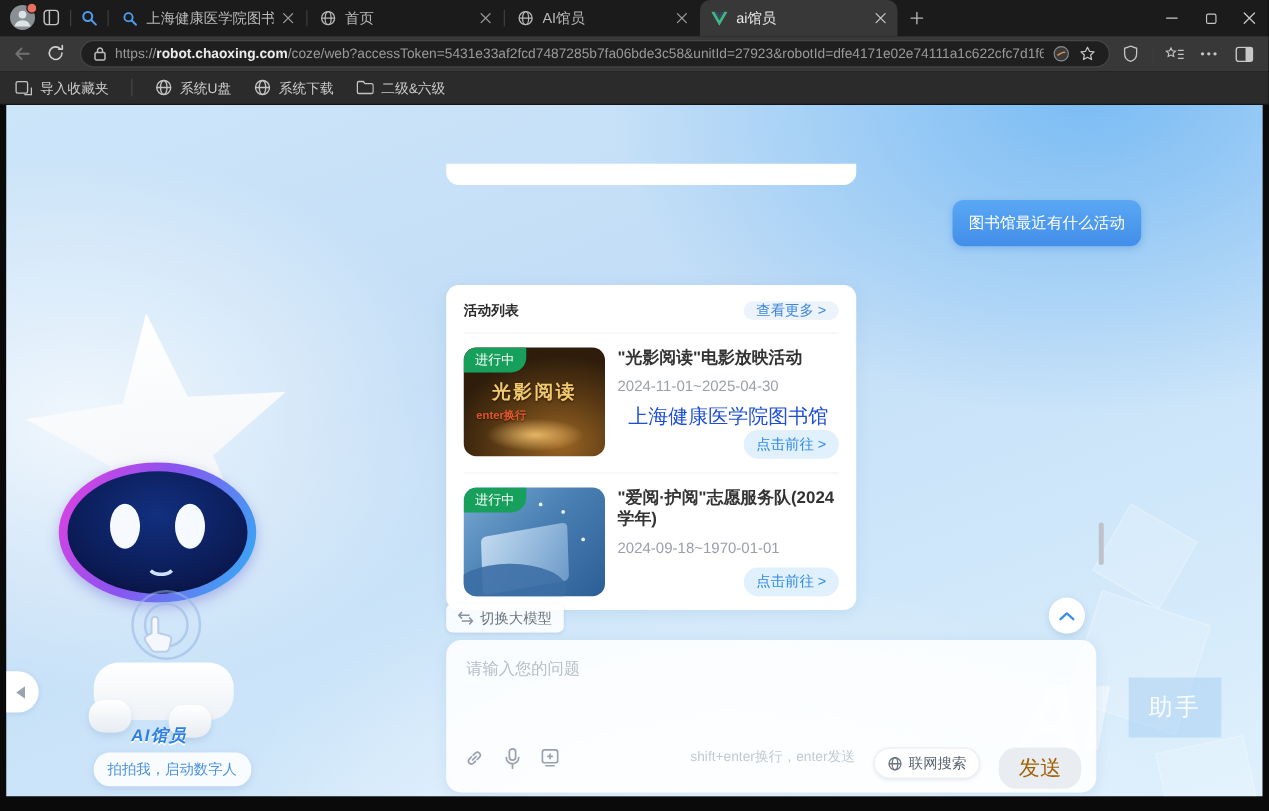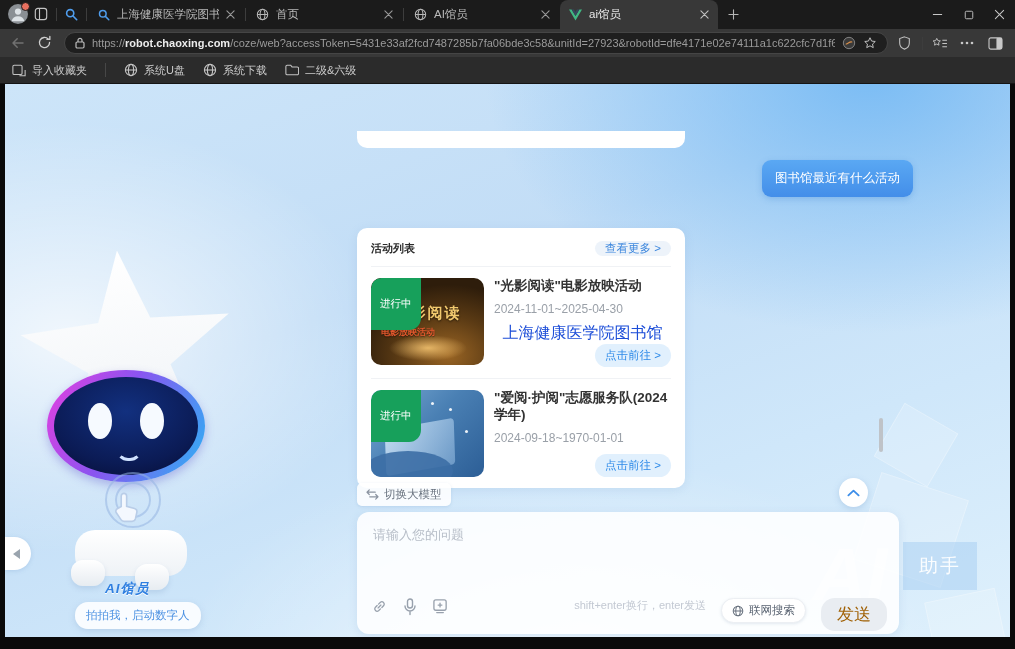--- a/index.html
+++ b/index.html
@@ -51,31 +51,31 @@
   .item{display:flex;padding:11px 14px;gap:10px;}
   .thumb{position:relative;width:113px;height:87px;border-radius:10px;flex:none;overflow:hidden;}
   .thumb.movie{background:radial-gradient(90px 70px at 68% 88%, #9a6524, #5a3a14 55%, #2e1d0b 100%);}
   .thumb.movie .t1{position:absolute;left:0;right:0;top:26px;text-align:center;color:#f2c96e;font-size:15px;font-weight:700;letter-spacing:2px;text-shadow:0 1px 2px rgba(0,0,0,.6);}
   .thumb.movie .t2{position:absolute;left:10px;top:48px;color:#e2572d;font-size:9px;font-weight:700;text-shadow:0 1px 1px rgba(0,0,0,.5);}
   .thumb.movie .glow{position:absolute;left:18px;bottom:4px;width:78px;height:26px;background:radial-gradient(closest-side,rgba(255,206,120,.8),rgba(255,206,120,0));}
   .thumb.book{background:linear-gradient(135deg,#7aaad4 0%,#4a80b4 45%,#2c5e96 100%);}
   .thumb.book .page{position:absolute;left:14px;top:34px;width:70px;height:46px;background:linear-gradient(120deg,rgba(210,230,248,0.85),rgba(150,190,228,0.55));transform:rotate(-10deg) skewX(-8deg);border-radius:4px;}
   .thumb.book .hill{position:absolute;left:-8px;bottom:-14px;width:90px;height:40px;background:rgba(60,110,165,0.9);border-radius:50%;}
   .thumb.book .star1,.thumb.book .star2,.thumb.book .star3{position:absolute;width:3px;height:3px;border-radius:50%;background:rgba(255,255,255,0.9);}
-  .badge{position:absolute;left:0;top:0;background:#17a05b;color:#fff;font-size:10.5px;padding:19px 9px;border-radius:10px 0 12px 0;z-index:2;}
+  .badge{position:absolute;left:0;top:0;background:#17a05b;color:#fff;font-size:10.5px;padding:3px 9px;border-radius:10px 0 12px 0;z-index:2;}
   .item-col{flex:1;display:flex;flex-direction:column;min-height:87px;}
   .item-title{font-size:13.5px;color:#333;font-weight:600;line-height:1.25;}
   .item-date{font-size:12px;color:#9aa0a8;margin-top:7px;}
   .item-org{font-size:16px;color:#1d4ed8;margin-top:7px;text-align:center;}
   .pill-go{align-self:flex-end;margin-top:auto;background:#e1f0fd;color:#2e8ae8;font-size:11.5px;padding:4px 10px;border-radius:12px;}
   .switch-model{position:absolute;left:352px;top:399px;height:23px;display:flex;align-items:center;gap:5px;padding:0 9px;z-index:2;
     background:rgba(255,255,255,0.88);border-radius:5px;color:#6b7480;font-size:11.5px;box-shadow:0 1px 3px rgba(120,160,205,0.25);}
   .collapse-btn{position:absolute;left:834px;top:394px;width:29px;height:29px;border-radius:50%;background:#ffffff;z-index:2;
     display:flex;align-items:center;justify-content:center;box-shadow:0 2px 6px rgba(120,160,205,0.35);}
-  .input-panel{position:absolute;left:352px;top:428px;width:520px;height:122px;background:rgba(255,255,255,0.88);border-radius:12px;z-index:2;box-shadow:0 2px 10px rgba(120,160,205,0.2);padding-left:22px;}
+  .input-panel{position:absolute;left:352px;top:428px;width:520px;height:122px;background:rgba(255,255,255,0.88);border-radius:12px;z-index:2;box-shadow:0 2px 10px rgba(120,160,205,0.2);}
   .input-panel textarea{position:absolute;left:14px;top:12px;width:470px;height:62px;border:none;background:transparent;resize:none;outline:none;
     font-family:"Liberation Sans","DejaVu Sans",sans-serif;font-size:13px;color:#333;}
   .input-panel textarea::placeholder{color:#b7bec8;}
   .input-tools{position:absolute;left:14px;right:12px;bottom:10px;height:26px;display:flex;align-items:flex-start;gap:15px;}
   .hint{margin-left:auto;font-size:11px;color:#c3c9d3;white-space:nowrap;}
   .pill-websearch{display:flex;align-items:center;gap:5px;background:#ffffff;border:1px solid #eceff3;border-radius:13px;padding:4px 10px;
     font-size:11.5px;color:#5a6472;box-shadow:0 1px 3px rgba(150,170,195,0.25);white-space:nowrap;}
   .btn-send{background:#e9edf2;border-radius:14px;padding:5px 16px;font-size:17px;color:#a16207;white-space:nowrap;}
   .scroll-thumb{position:absolute;left:874px;top:334px;width:4px;height:34px;border-radius:2px;background:#bfc3c8;z-index:3;}
   .left-handle{position:absolute;left:0;top:453px;width:26px;height:33px;background:#ffffff;border-radius:0 17px 17px 0;z-index:3;
@@ -324,21 +324,21 @@
     <div class="card-head">
       <span class="card-title">活动列表</span>
       <span class="pill-more">查看更多 &gt;</span>
     </div>
     <div class="hr"></div>
 
     <div class="item">
       <div class="thumb movie">
         <span class="badge">进行中</span>
         <span class="t1">光影阅读</span>
-        <span class="t2">电影放映活动</span>
+        <span class="t2">enter换行</span>
         <span class="glow"></span>
       </div>
       <div class="item-col">
         <div class="item-title">"光影阅读"电影放映活动</div>
         <div class="item-date">2024-11-01~2025-04-30</div>
         <div class="item-org">上海健康医学院图书馆</div>
         <span class="pill-go">点击前往 &gt;</span>
       </div>
     </div>
     <div class="hr"></div>

